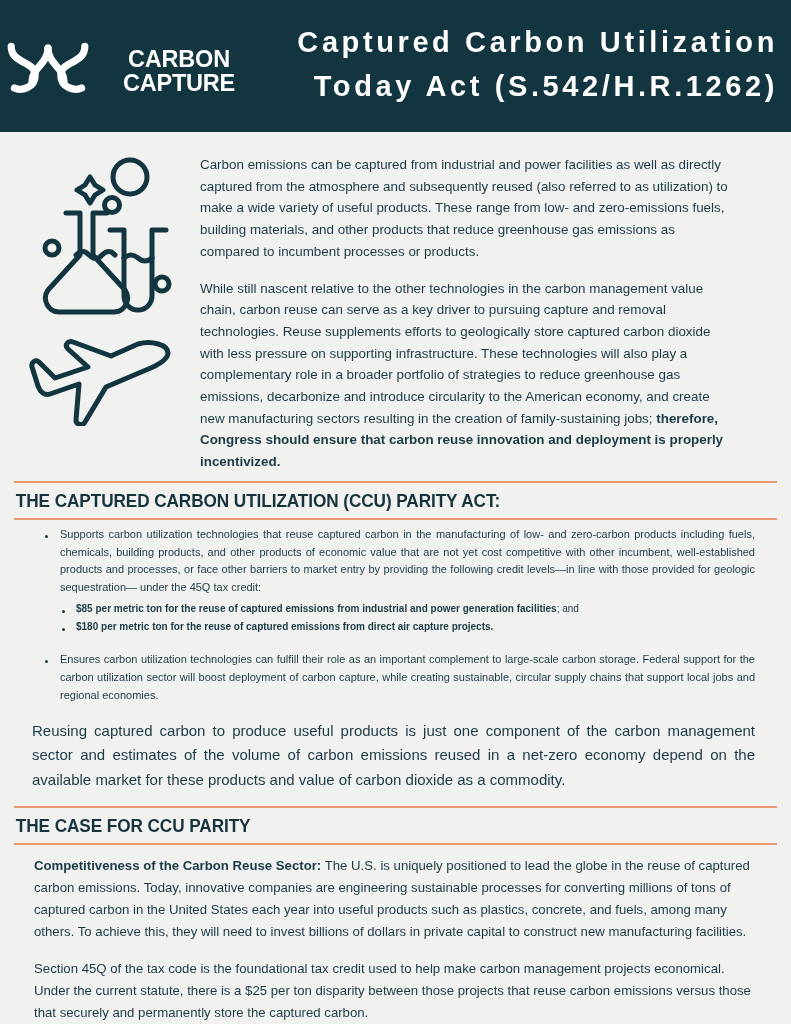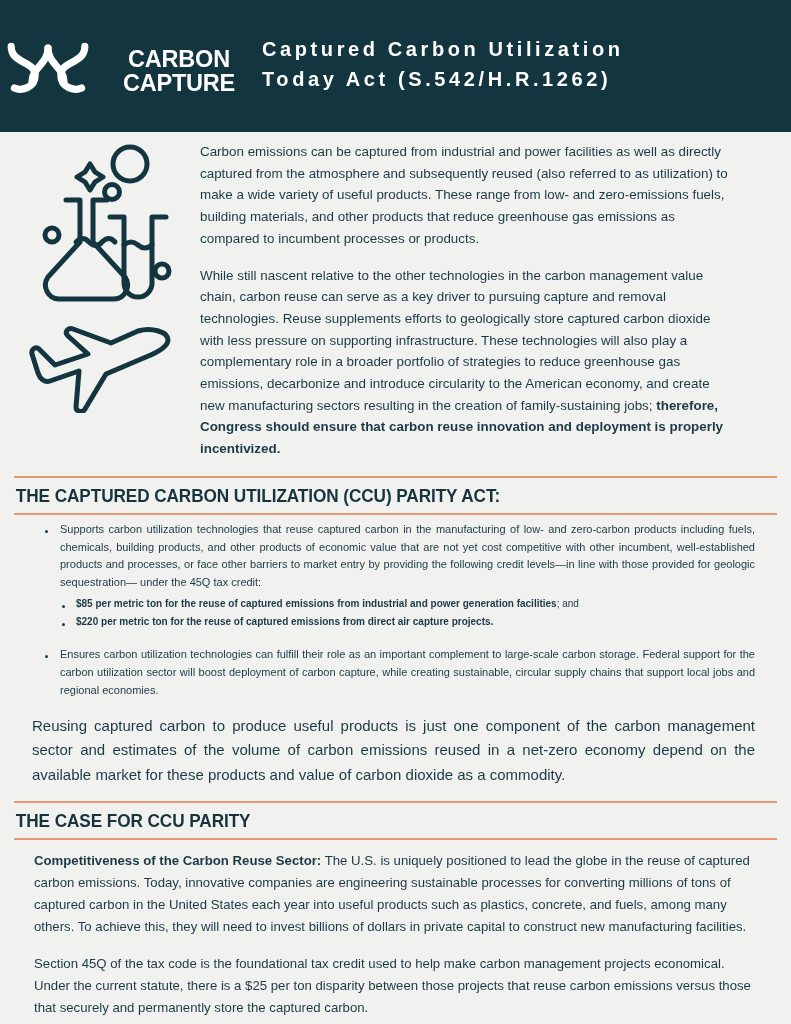--- a/index.html
+++ b/index.html
@@ -47,60 +47,60 @@
     font-size: 23.5px;
     line-height: 1.03;
     letter-spacing: -0.2px;
   }
   .logo-text .l2 { display: block; }
 
   .header-title {
     flex: 1 1 auto;
     color: #ffffff;
     font-weight: bold;
-    font-size: 20px;
+    font-size: 29px;
     line-height: 1.52;
     letter-spacing: 3.6px;
-    text-align: left;
+    text-align: right;
     padding-right: 13px;
     padding-bottom: 4px;
   }
   .header-title .t-line { display: block; white-space: nowrap; }
 
   
   .content {
     padding: 0 14px;
     box-sizing: border-box;
   }
 
   
   .intro {
     display: flex;
-    padding-top: 9px;
+    padding-top: 22px;
   }
   .icon-col {
     flex: 0 0 178px;
     width: 178px;
     padding-top: 2px;
   }
   .icon-flask { display: block; margin: 0 auto; }
   .icon-plane { display: block; margin: 8px auto 0 auto; }
 
   .intro-text {
     flex: 1 1 auto;
     padding-left: 8px;
     padding-right: 40px;
   }
   p {
     margin: 0 0 15px 0;
     font-size: 13.4px;
     line-height: 1.62;
     color: #1b3a44;
   }
-  p.last { margin-bottom: 16px; }
+  p.last { margin-bottom: 8px; }
   .b { font-weight: bold; }
 
   
   .rule {
     height: 2px;
     background: #e99874;
     width: 100%;
     margin: 0;
   }
   .section-head {
@@ -244,21 +244,21 @@
     <div class="rule"></div>
     <div class="section-head">THE CAPTURED CARBON UTILIZATION (CCU) PARITY ACT:</div>
     <div class="rule"></div>
 
     <ul class="lvl1">
       <li>Supports carbon utilization technologies that reuse captured carbon in the manufacturing of low- and zero-carbon products including fuels, chemicals, building products, and other products of economic value that are not yet cost competitive with other incumbent, well-established products and processes, or face other barriers to market entry by providing the following credit levels—in line with those provided for geologic sequestration— under the 45Q tax credit:</li>
     </ul>
 
     <ul class="lvl2">
       <li><span>$85 per metric ton for the reuse of captured emissions from industrial and power generation facilities</span><span class="nb">; and</span></li>
-      <li><span>$220 per metric ton for the reuse of captured emissions from direct air capture projects.</span></li>
+      <li><span>$180 per metric ton for the reuse of captured emissions from direct air capture projects.</span></li>
     </ul>
 
     <div class="gap-8"></div>
 
     <ul class="lvl1">
       <li>Ensures carbon utilization technologies can fulfill their role as an important complement to large-scale carbon storage. Federal support for the carbon utilization sector will boost deployment of carbon capture, while creating sustainable, circular supply chains that support local jobs and regional economies.</li>
     </ul>
 
     <div class="body-para">Reusing captured carbon to produce useful products is just one component of the carbon management sector and estimates of the volume of carbon emissions reused in a net-zero economy depend on the available market for these products and value of carbon dioxide as a commodity.</div>
   </div>

